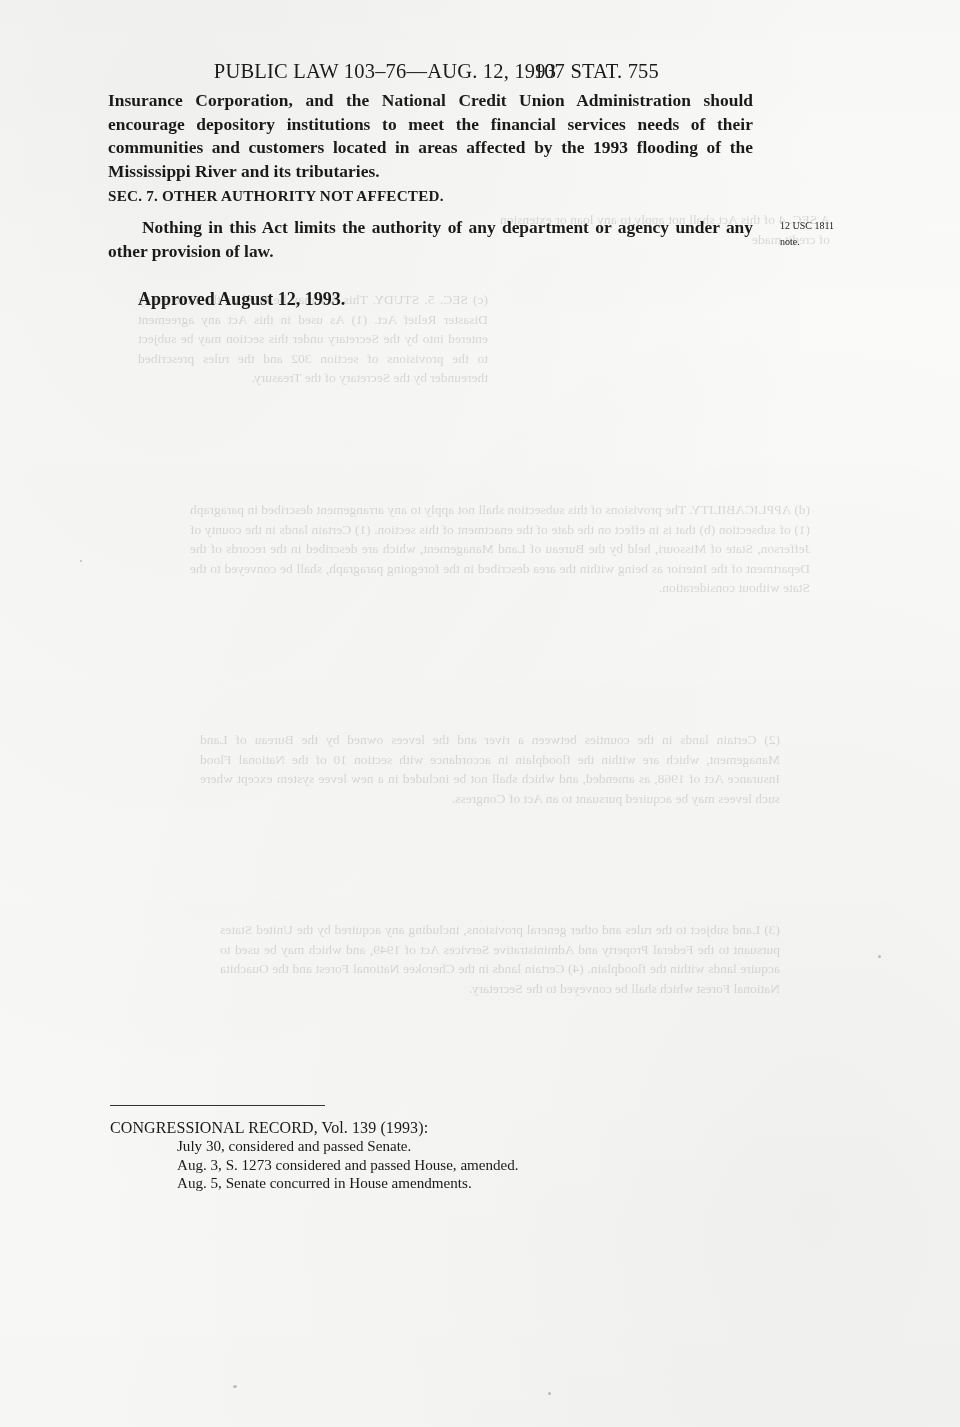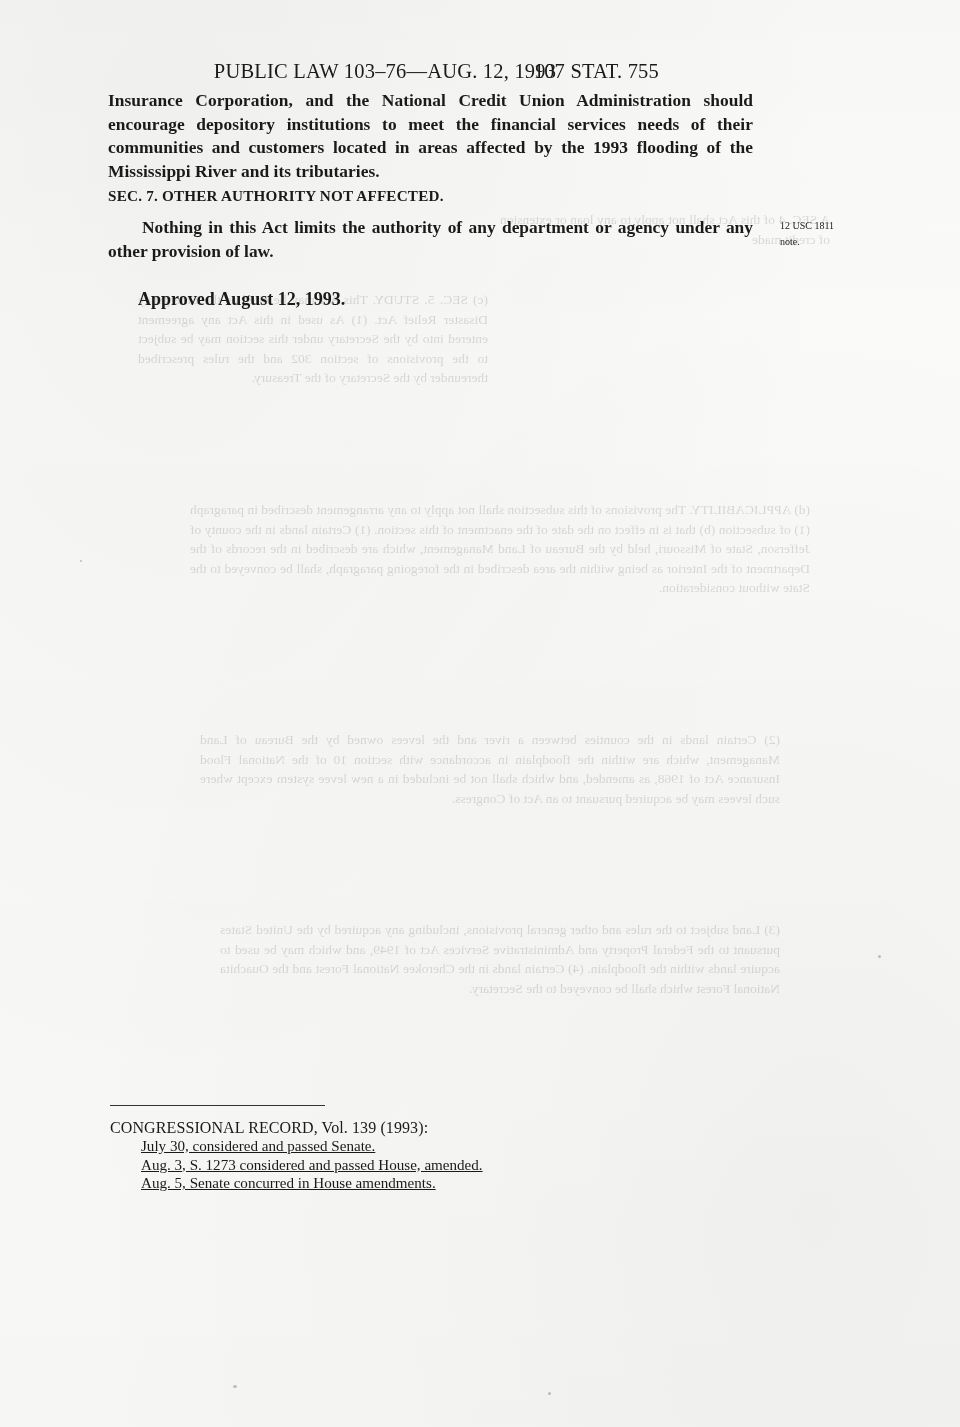--- a/index.html
+++ b/index.html
@@ -142,24 +142,23 @@
   .leg-hist {
     font-size: 15.6px;
     letter-spacing: 0.1px;
   }
   .cong-rec {
     margin-top: 13px;
     font-size: 16px;
     letter-spacing: 0.1px;
   }
   .cr-line {
-    margin-left: 31px;
+    margin-left: 67px;
     font-size: 15.1px;
     line-height: 18.6px;
-    text-decoration: underline;
   }
 
   .speck {
     position: absolute;
     background: #777;
     border-radius: 50%;
     opacity: .45;
     pointer-events: none;
   }
 </style>

